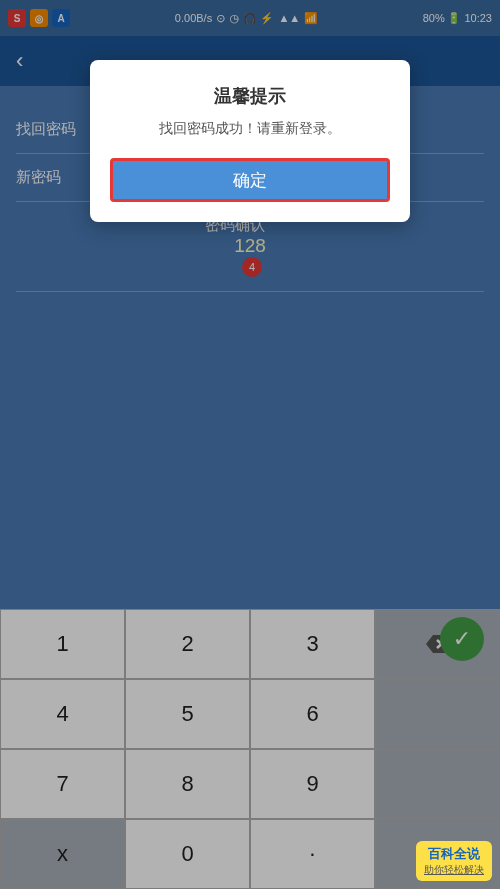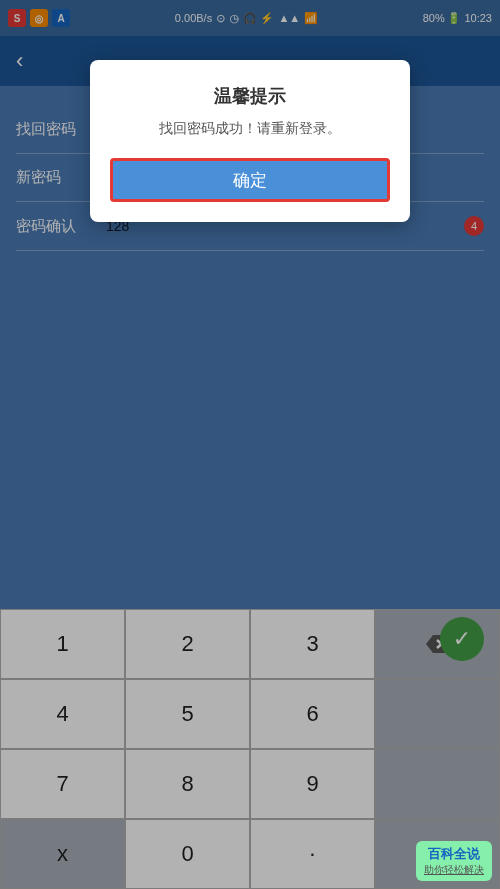--- a/index.html
+++ b/index.html
@@ -173,21 +173,21 @@
     .key-delete {
       background: #aab0bb;
       position: relative;
     }
 
     
     .watermark {
       position: absolute;
       bottom: 8px;
       right: 8px;
-      background: #86efac;
+      background: #fde047;
       border-radius: 6px;
       padding: 4px 8px;
       z-index: 300;
       text-align: center;
     }
     .watermark-title {
       font-size: 13px;
       font-weight: bold;
       color: #1565c0;
     }
@@ -221,20 +221,21 @@
       position: relative;
       overflow: hidden;
     }
 
     
     .badge-row {
       display: flex;
       align-items: center;
       padding: 14px 0;
       border-bottom: 1px solid rgba(255,255,255,0.3);
+      flex-direction: column;
     }
     .badge {
       background: #e53935;
       color: white;
       border-radius: 50%;
       width: 20px;
       height: 20px;
       display: flex;
       align-items: center;
       justify-content: center;
@@ -276,21 +277,21 @@
   <div class="main-content">
     <div class="form-row">
       <span class="form-label">找回密码</span>
     </div>
     <div class="form-row">
       <span class="form-label">新密码</span>
       <span class="form-value">··········</span>
     </div>
     <div class="form-row badge-row">
       <span class="form-label">密码确认</span>
-      <span style="flex:1;color:#0f172a;font-size:14px;">128</span>
+      <span style="flex:1;color:#fef9c3;font-size:19px;">128</span>
       <span class="badge">4</span>
     </div>
   </div>
 
 
   <div class="dialog-overlay">
     <div class="dialog-box">
       <div class="dialog-title">温馨提示</div>
       <div class="dialog-message">找回密码成功！请重新登录。</div>
       <button class="dialog-btn">确定</button>

